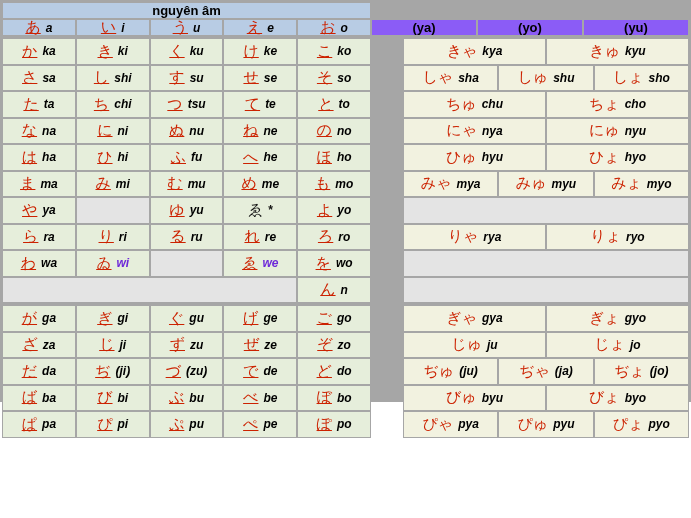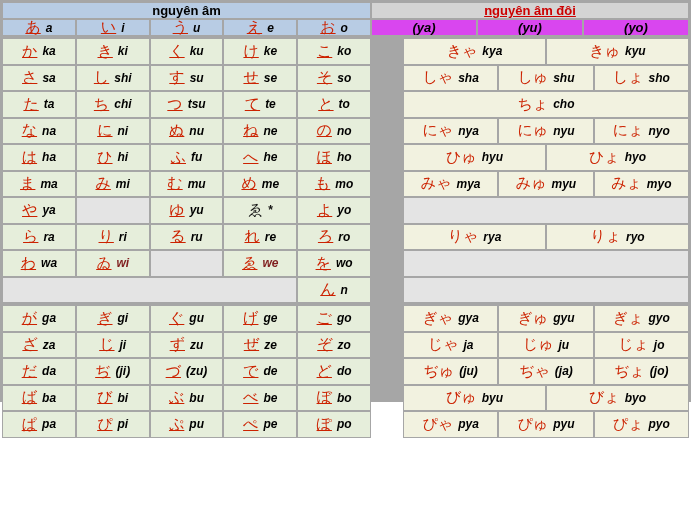--- a/index.html
+++ b/index.html
@@ -43,25 +43,25 @@
   .vcell{
     flex:0 0 73.8px;
     background:#b8cce4;
     border:1px solid #a6a6a6;
     box-sizing:border-box;
     display:flex;align-items:center;justify-content:center;
     gap:5px;
   }
   .dcell{
     flex:1 1 0;
-    background:#d946ef;
+    background:#8b5cf6;
     border:1px solid #a6a6a6;
     box-sizing:border-box;
     display:flex;align-items:center;justify-content:center;
-    font-size:13px;font-style:italic;color:#000000;font-weight:bold;
+    font-size:13px;color:#000000;font-weight:bold;
   }
 
   
   .spacer{
     height:20px;width:100%;
     background:#ffffff;
     border:1px solid #a6a6a6;
     box-sizing:border-box;
   }
 
@@ -90,33 +90,32 @@
   .kana.nodec{text-decoration:none;}
   .kana.black{color:#111111;text-decoration:none;}
   .romaji{
     color:#000000;
     font-size:12px;
     font-style:italic;
     font-weight:bold;
     font-family:"Liberation Sans", sans-serif;
     line-height:1;
   }
-  .romaji.red{color:#7f1d1d;}
+  .romaji.red{color:#6d28d9;}
   .vcell .kana{font-size:15px;}
   .vcell .romaji{font-size:12px;}
   .mark{color:#111111;font-size:12px;font-weight:bold;}
 </style>
 </head>
 <body>
 
 <div id="chart">
 
   <div class="hrow title-row">
     <div class="title-left">nguyên âm</div>
-    <div class="title-right">nguyên âm đôi</div>
   </div>
 
   <div class="hrow vhead-row" id="vowel-head">
       <div class="vcell">
         <span class="kana">あ</span>
         <span class="romaji">a</span>
       </div>
       <div class="vcell">
         <span class="kana">い</span>
         <span class="romaji">i</span>
@@ -127,22 +126,22 @@
       </div>
       <div class="vcell">
         <span class="kana">え</span>
         <span class="romaji">e</span>
       </div>
       <div class="vcell">
         <span class="kana">お</span>
         <span class="romaji">o</span>
       </div>
       <div class="dcell">(ya)</div>
+      <div class="dcell">(yo)</div>
       <div class="dcell">(yu)</div>
-      <div class="dcell">(yo)</div>
     </div>
 
   <div class="spacer"></div>
 
   <div id="basic-body">
       <div class="row">
         <div class="cell left">
           <span class="kana">か</span>
           <span class="romaji">ka</span>
         </div>
@@ -225,20 +224,24 @@
         <div class="cell left">
           <span class="kana">て</span>
           <span class="romaji">te</span>
         </div>
         <div class="cell left">
           <span class="kana">と</span>
           <span class="romaji">to</span>
         </div>
         <div class="rightgroup">
           <div class="cell right">
+            <span class="kana nodec">ちゅ</span>
+            <span class="romaji">chu</span>
+          </div>
+          <div class="cell right">
             <span class="kana nodec">ちょ</span>
             <span class="romaji">cho</span>
           </div>
         </div>
       </div>
       <div class="row">
         <div class="cell left">
           <span class="kana">な</span>
           <span class="romaji">na</span>
         </div>
@@ -260,24 +263,20 @@
         </div>
         <div class="rightgroup">
           <div class="cell right">
             <span class="kana nodec">にゃ</span>
             <span class="romaji">nya</span>
           </div>
           <div class="cell right">
             <span class="kana nodec">にゅ</span>
             <span class="romaji">nyu</span>
           </div>
-          <div class="cell right">
-            <span class="kana nodec">にょ</span>
-            <span class="romaji">nyo</span>
-          </div>
         </div>
       </div>
       <div class="row">
         <div class="cell left">
           <span class="kana">は</span>
           <span class="romaji">ha</span>
         </div>
         <div class="cell left">
           <span class="kana">ひ</span>
           <span class="romaji">hi</span>
@@ -452,24 +451,20 @@
         <div class="cell left">
           <span class="kana">ご</span>
           <span class="romaji">go</span>
         </div>
         <div class="rightgroup">
           <div class="cell right">
             <span class="kana nodec">ぎゃ</span>
             <span class="romaji">gya</span>
           </div>
           <div class="cell right">
-            <span class="kana nodec">ぎゅ</span>
-            <span class="romaji">gyu</span>
-          </div>
-          <div class="cell right">
             <span class="kana nodec">ぎょ</span>
             <span class="romaji">gyo</span>
           </div>
         </div>
       </div>
       <div class="row">
         <div class="cell left">
           <span class="kana">ざ</span>
           <span class="romaji">za</span>
         </div>
@@ -484,24 +479,20 @@
         <div class="cell left">
           <span class="kana">ぜ</span>
           <span class="romaji">ze</span>
         </div>
         <div class="cell left">
           <span class="kana">ぞ</span>
           <span class="romaji">zo</span>
         </div>
         <div class="rightgroup">
           <div class="cell right">
-            <span class="kana nodec">じゃ</span>
-            <span class="romaji">ja</span>
-          </div>
-          <div class="cell right">
             <span class="kana nodec">じゅ</span>
             <span class="romaji">ju</span>
           </div>
           <div class="cell right">
             <span class="kana nodec">じょ</span>
             <span class="romaji">jo</span>
           </div>
         </div>
       </div>
       <div class="row">

